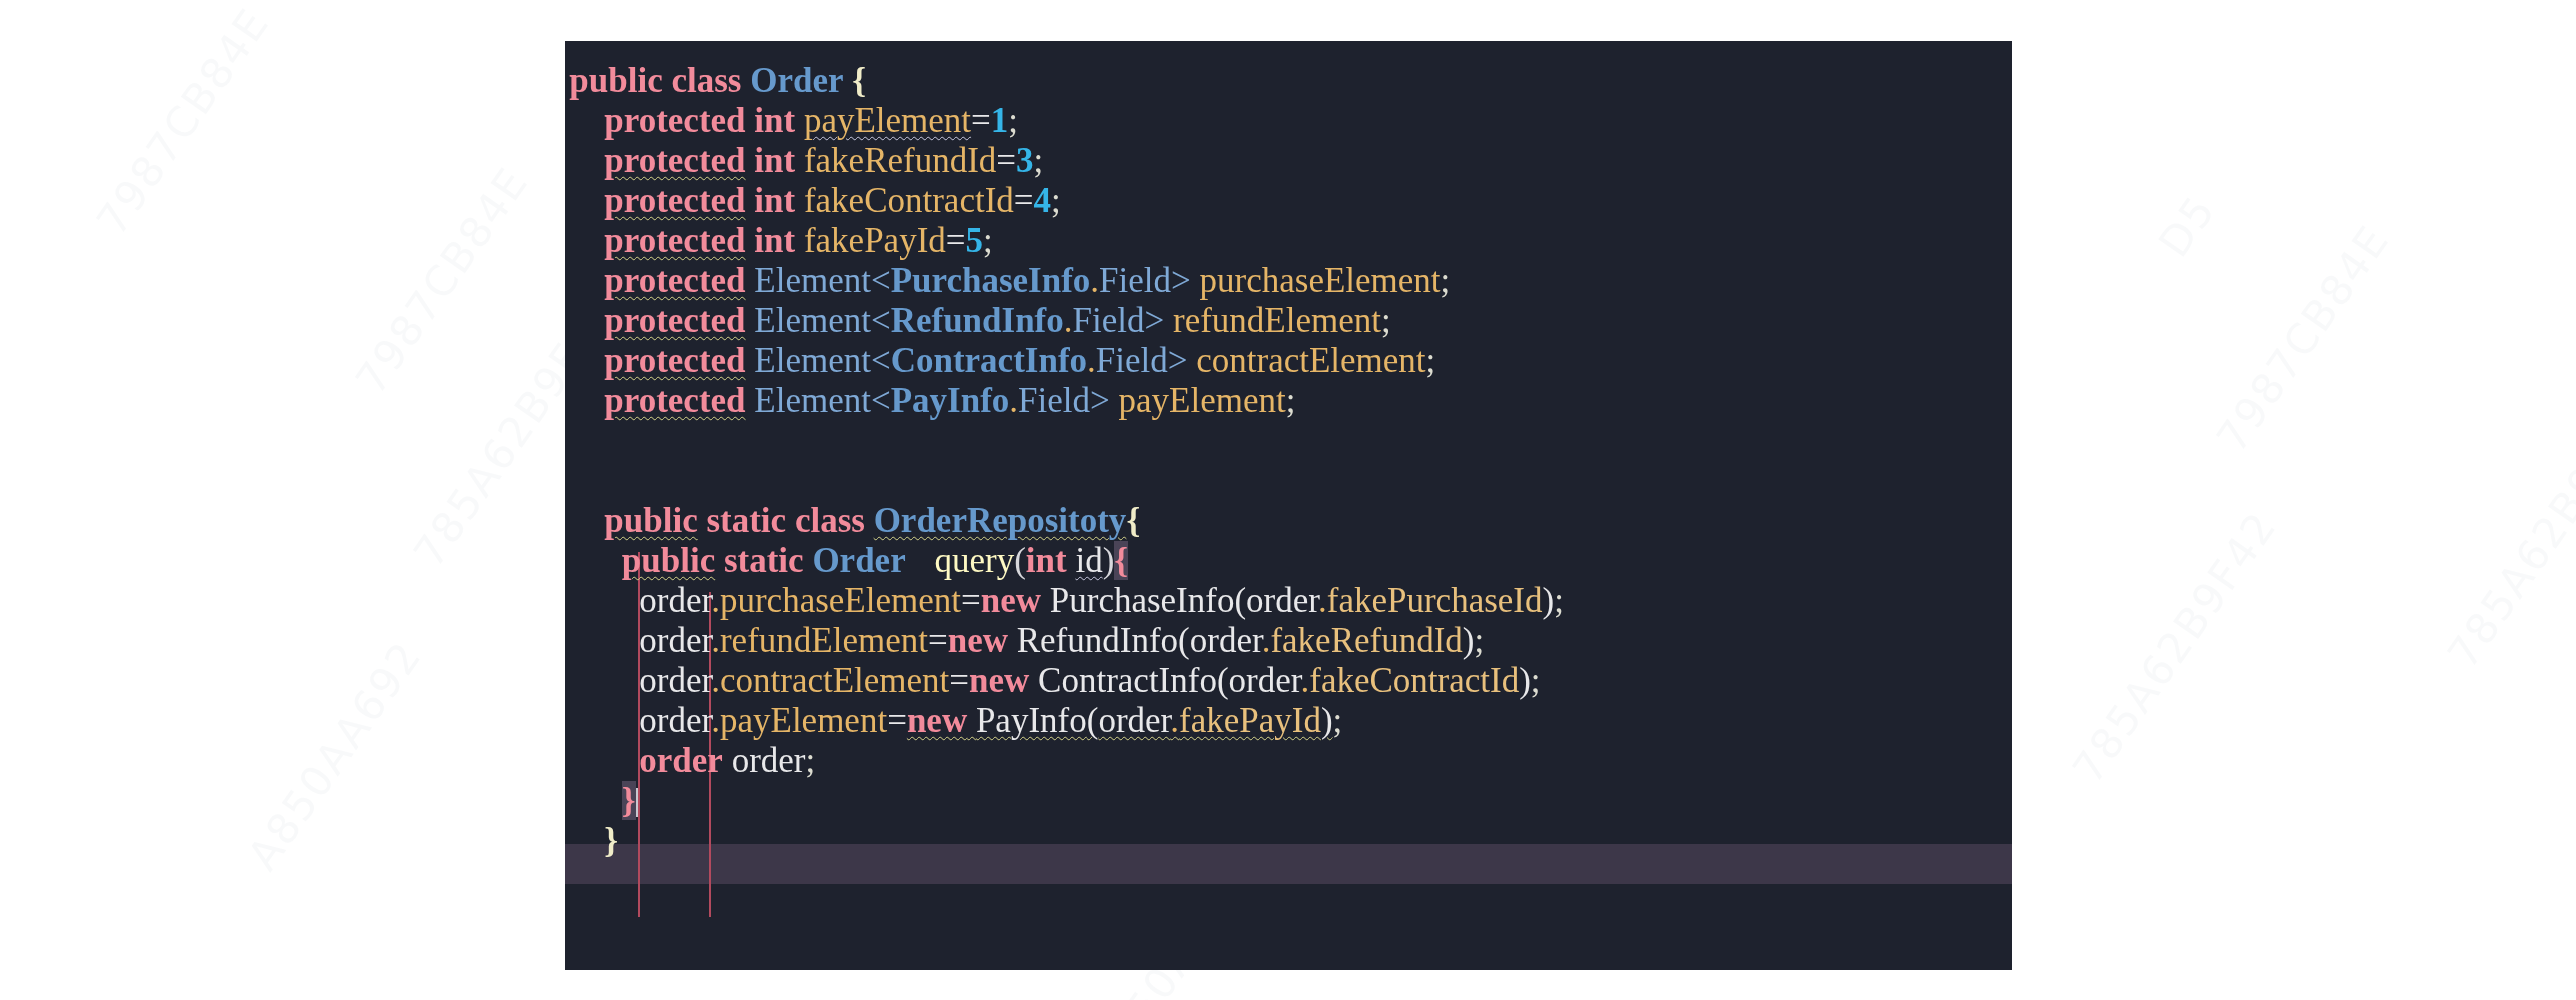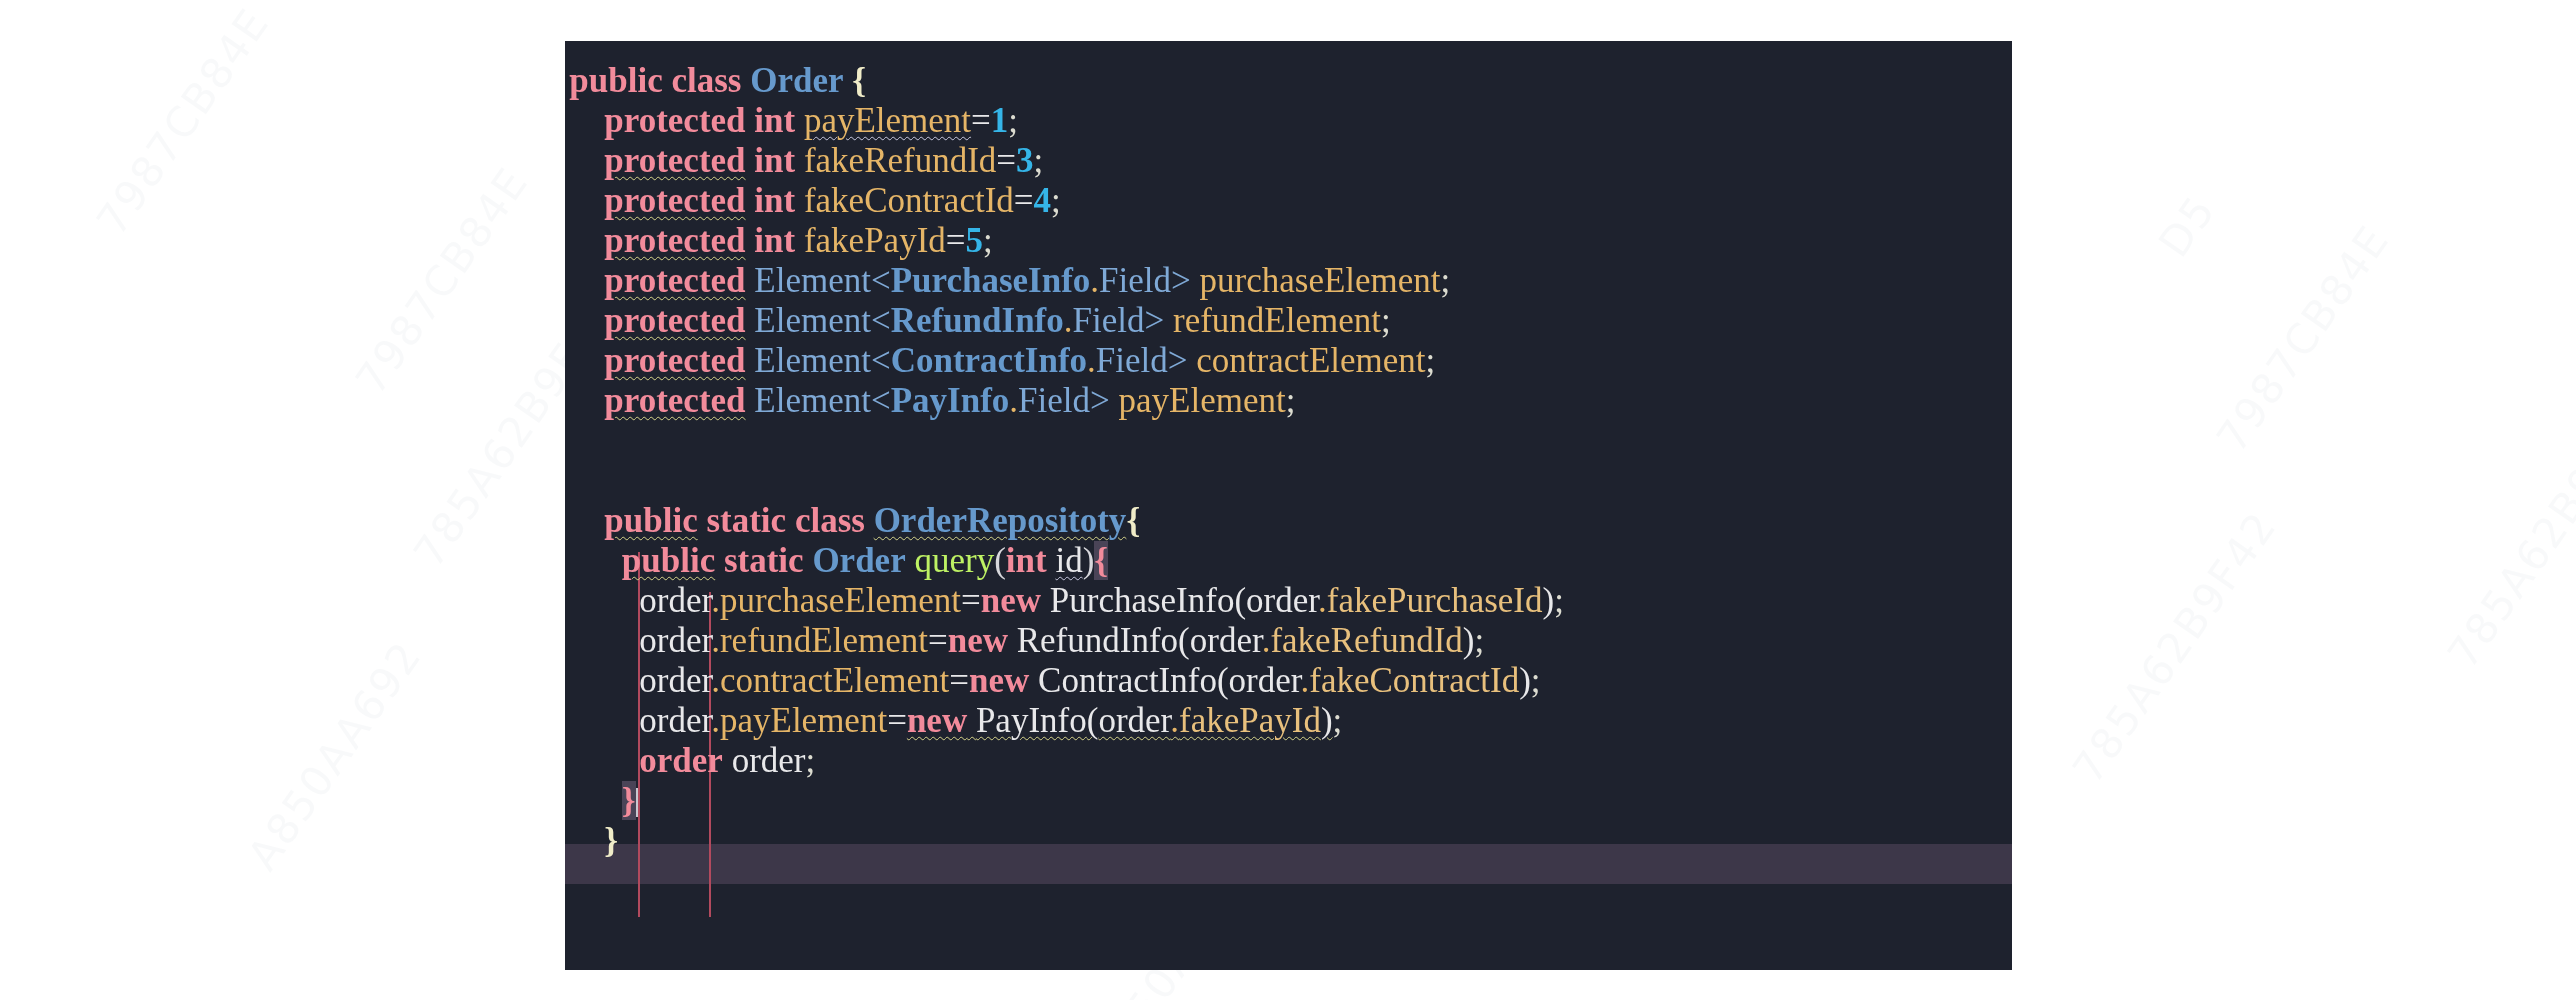--- a/index.html
+++ b/index.html
@@ -91,21 +91,21 @@
   
   .kw      { color: #f28b9b; font-weight: bold; }   
   .type    { color: #6699cc; font-weight: bold; }   
   .type2   { color: #7fa9d6; font-weight: normal; } 
   .ident   { color: #e5b567; }                       
   .ident2  { color: #e8c07d; }                       
   .plain   { color: #e8e8ea; }                       
   .num     { color: #35b5e8; font-weight: bold; }    
   .punc    { color: #d8d8dc; }
   .op      { color: #e8e8ea; }
-  .method  { color: #bef264; }                       
+  .method  { color: #fef9c3; margin-left: 20px; }                       
   .brace-hl{ color: #f28b9b; background: #4a4457; font-weight: bold; }
   .brace-y { color: #f0ecc8; font-weight: bold; }
   .semi    { color: #dcdcd0; }
 
   
   .squig-y {
     text-decoration: underline;
     text-decoration-style: wavy;
     text-decoration-color: #d6d48a;
     text-decoration-thickness: 1.4px;

